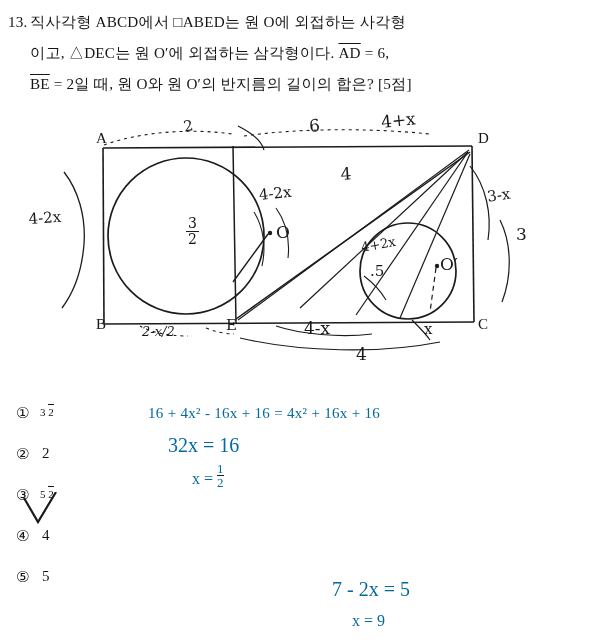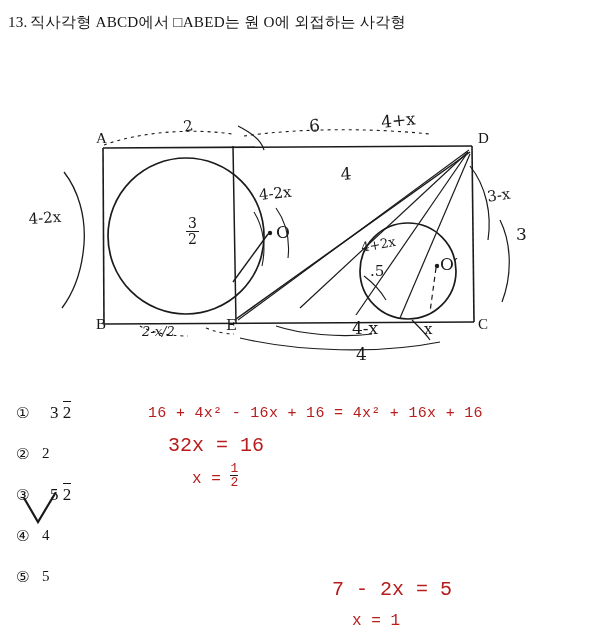--- a/index.html
+++ b/index.html
@@ -100,23 +100,23 @@
   }
   .circnum {
     display: inline-block;
     width: 20px;
     font-size: 15px;
     font-family: "DejaVu Sans", sans-serif;
   }
   .frac {
     display: inline-block;
     text-align: right;
-    font-size: 17px;
+    font-size: 11px;
     line-height: 1.05;
-    margin-left: 14px;
+    margin-left: 4px;
   }
   .frac .den {
     border-top: 1.2px solid #151515;
     padding-top: 1px;
   }
   .plain {
     margin-left: 6px;
     font-size: 15px;
   }
   
@@ -124,22 +124,22 @@
     position: absolute;
     left: 6px;
     top: 100px;
     width: 40px;
     height: 40px;
   }
 
   
   .scratch {
     position: absolute;
-    font-family: Liberation Mono, monospace;
-    color: #b91c1c;
+    font-family: Liberation Serif, serif;
+    color: #0369a1;
     white-space: nowrap;
   }
   .s1 { left: 148px; top: 405px; font-size: 15px; letter-spacing: 0.3px; }
   .s2 { left: 168px; top: 434px; font-size: 20px; }
   .s3 { left: 192px; top: 462px; font-size: 16px; }
   .s4 { left: 332px; top: 578px; font-size: 20px; }
   .s5 { left: 352px; top: 612px; font-size: 16px; }
   .fracinline {
     display: inline-block;
     text-align: center;
@@ -150,20 +150,26 @@
   .fracinline .den { border-top: 1.1px solid #1d1d1d; }
 </style>
 </head>
 <body>
 
 <div id="page">
 
   <div class="stem">
     <span class="stem-line l1">
       <span class="num">13.</span><span>직사각형 ABCD에서 □ABED는 원 O에 외접하는 사각형</span>
+    </span>
+    <span class="stem-line l2">
+      <span>이고, △DEC는 원 O′에 외접하는 삼각형이다. </span><span class="ovl">AD</span><span> = 6,</span>
+    </span>
+    <span class="stem-line l3">
+      <span class="ovl">BE</span><span> = 2일 때, 원 O와 원 O′의 반지름의 길이의 합은? [5점]</span>
     </span>
   </div>
 
   <div class="figure">
     <svg width="615" height="260" viewBox="0 0 615 260">
 
       <g stroke="#1b1b1b" fill="none" stroke-width="1.6">
         <path d="M103,36 L472,34"></path>
         <path d="M472,34 L474,210"></path>
         <path d="M474,210 L104,212"></path>
@@ -223,21 +229,21 @@
       <span style="display:block;">3</span>
       <span class="bar"></span>
       <span style="display:block;">2</span>
     </div>
 
     <div class="hw" style="left:486px; top:76px; transform:rotate(-8deg);">3-x</div>
     <div class="hw big" style="left:516px; top:112px;">3</div>
     <div class="hw small" style="left:360px; top:128px; transform:rotate(-10deg);">4+2x</div>
     <div class="hw" style="left:370px; top:150px;">.5</div>
     <div class="hw small" style="left:142px; top:212px;font-style:italic;">2-x/2</div>
-    <div class="hw big" style="left:304px; top:206px;margin-left:48px;">4-x</div>
+    <div class="hw big" style="left:304px; top:206px;">4-x</div>
     <div class="hw" style="left:424px; top:208px;">x</div>
     <div class="hw big" style="left:356px; top:232px;">4</div>
   </div>
 
   <div class="choices">
 
     <div class="choice">
       <span class="circnum">①</span>
       <span class="frac">
         <span class="numr">3</span>
@@ -272,15 +278,15 @@
       <path d="M2,6 L16,30 L34,0" stroke="#1b1b1b" stroke-width="2.2" fill="none"></path>
     </svg>
   </div>
 
   <div class="scratch s1">16 + 4x² - 16x + 16 = 4x² + 16x + 16</div>
   <div class="scratch s2">32x = 16</div>
   <div class="scratch s3">
     <span>x = </span><span class="fracinline"><span style="display:block;">1</span><span class="den" style="display:block;">2</span></span>
   </div>
   <div class="scratch s4">7 - 2x = 5</div>
-  <div class="scratch s5">x = 1</div>
+  <div class="scratch s5">x = 9</div>
 
 </div>
 
 </body></html>

